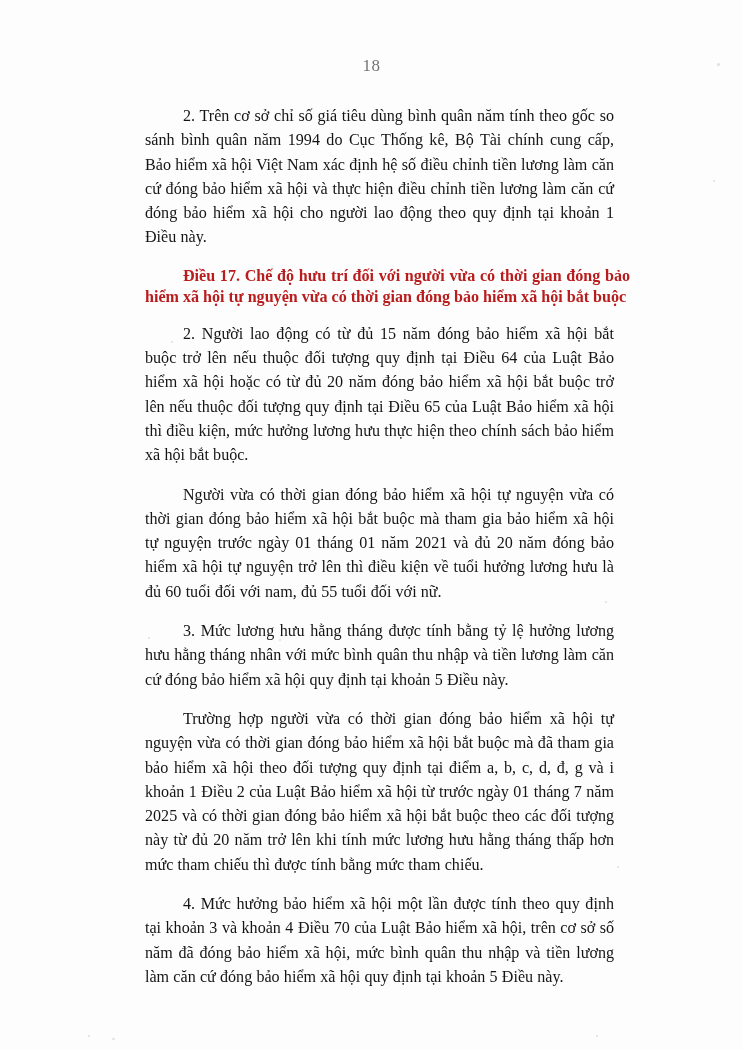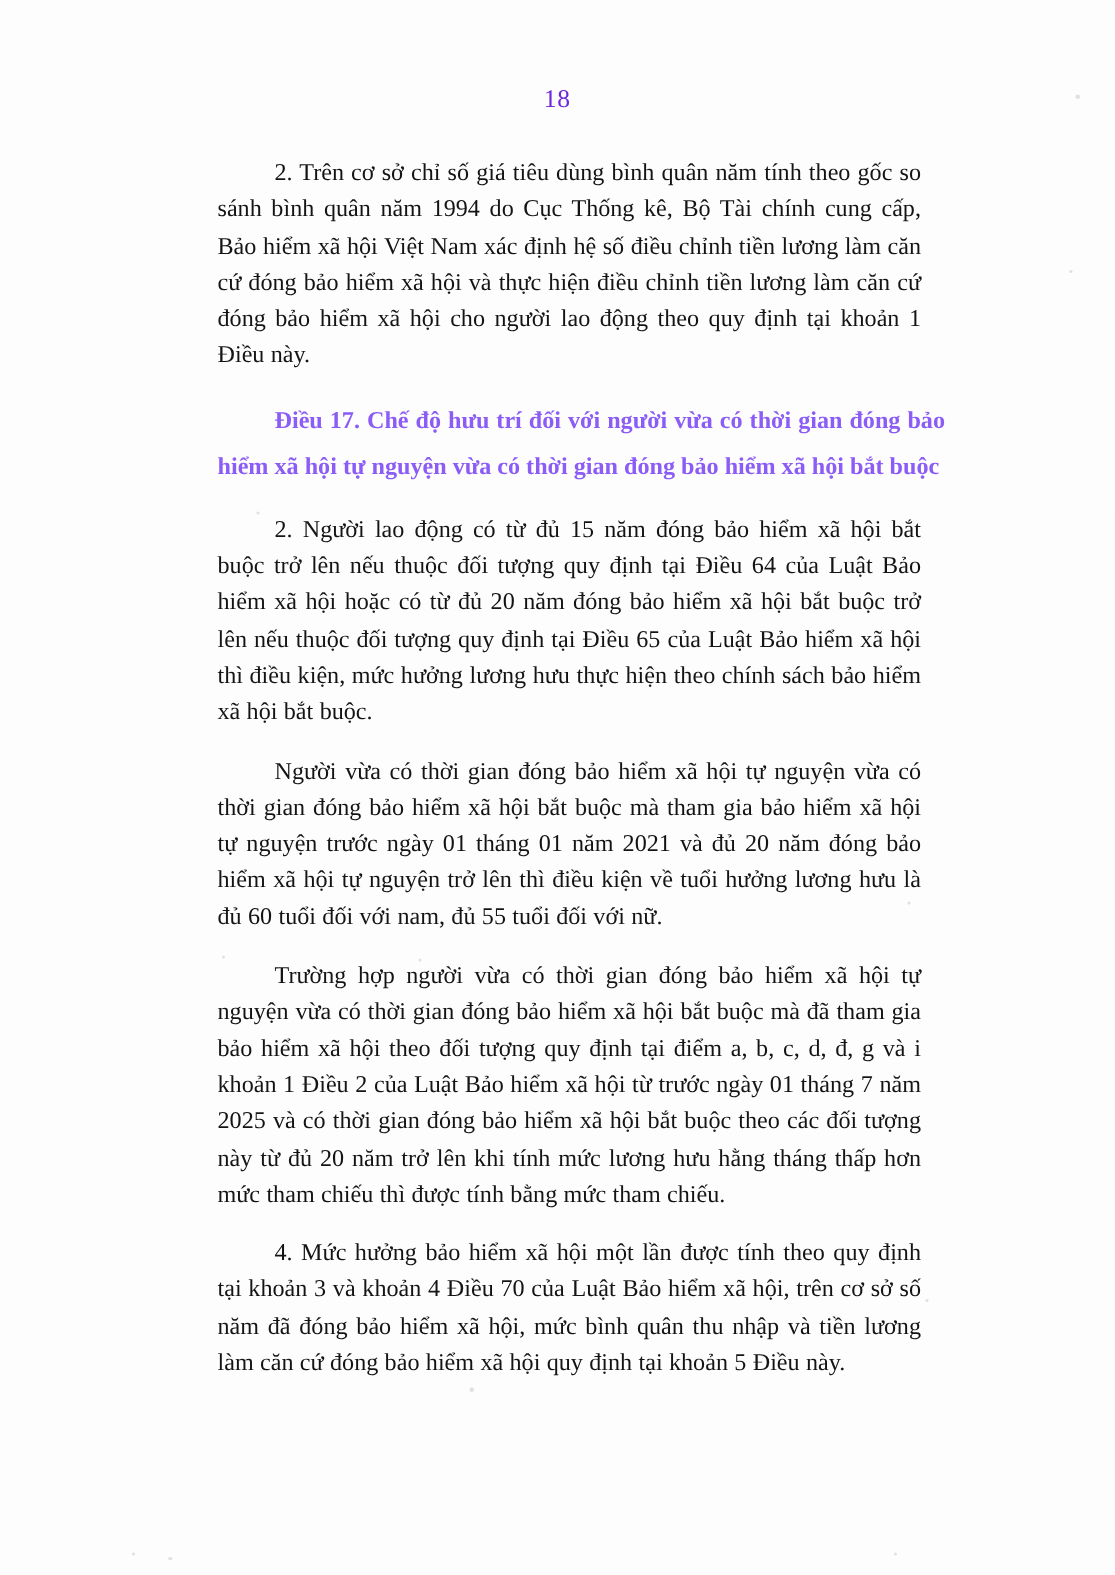--- a/index.html
+++ b/index.html
@@ -32,21 +32,21 @@
   }
 
   .page-number {
     position: absolute;
     top: 56px;
     left: 0;
     right: 0;
     text-align: center;
     font-size: 17px;
     letter-spacing: .5px;
-    color: #6d28d9;
+    color: #737373;
   }
 
   .text-column {
     position: absolute;
     left: 145px;
     top: 104px;
     width: 485px;
   }
 
   p.para {
@@ -55,25 +55,25 @@
     line-height: 24.3px;
     text-align: justify;
     text-indent: 38px;
     color: #141414;
     word-spacing: .2px;
   }
 
   p.heading {
     margin: 0 0 15px 0;
     font-size: 16.1px;
-    line-height: 31px;
+    line-height: 21px;
     text-align: justify;
     text-indent: 38px;
     font-weight: bold;
-    color: #8b5cf6;
+    color: #b91c1c;
   }
 
   p.para:last-child { margin-bottom: 0; }
 </style>
 </head>
 <body>
 
 <div class="page">
 
   <div class="speck" style="left:717px;top:63px;width:3px;height:3px;"></div>
@@ -94,19 +94,20 @@
 
     <p class="para">2. Trên cơ sở chỉ số giá tiêu dùng bình quân năm tính theo gốc so sánh bình quân năm 1994 do Cục Thống kê, Bộ Tài chính cung cấp, Bảo hiểm xã hội Việt Nam xác định hệ số điều chỉnh tiền lương làm căn cứ đóng bảo hiểm xã hội và thực hiện điều chỉnh tiền lương làm căn cứ đóng bảo hiểm xã hội cho người lao động theo quy định tại khoản 1 Điều này.</p>
 
     <p class="heading">Điều 17. Chế độ hưu trí đối với người vừa có thời gian đóng bảo hiểm xã hội tự nguyện vừa có thời gian đóng bảo hiểm xã hội bắt buộc</p>
 
 
     <p class="para">2. Người lao động có từ đủ 15 năm đóng bảo hiểm xã hội bắt buộc trở lên nếu thuộc đối tượng quy định tại Điều 64 của Luật Bảo hiểm xã hội hoặc có từ đủ 20 năm đóng bảo hiểm xã hội bắt buộc trở lên nếu thuộc đối tượng quy định tại Điều 65 của Luật Bảo hiểm xã hội thì điều kiện, mức hưởng lương hưu thực hiện theo chính sách bảo hiểm xã hội bắt buộc.</p>
 
     <p class="para">Người vừa có thời gian đóng bảo hiểm xã hội tự nguyện vừa có thời gian đóng bảo hiểm xã hội bắt buộc mà tham gia bảo hiểm xã hội tự nguyện trước ngày 01 tháng 01 năm 2021 và đủ 20 năm đóng bảo hiểm xã hội tự nguyện trở lên thì điều kiện về tuổi hưởng lương hưu là đủ 60 tuổi đối với nam, đủ 55 tuổi đối với nữ.</p>
 
+    <p class="para">3. Mức lương hưu hằng tháng được tính bằng tỷ lệ hưởng lương hưu hằng tháng nhân với mức bình quân thu nhập và tiền lương làm căn cứ đóng bảo hiểm xã hội quy định tại khoản 5 Điều này.</p>
 
     <p class="para">Trường hợp người vừa có thời gian đóng bảo hiểm xã hội tự nguyện vừa có thời gian đóng bảo hiểm xã hội bắt buộc mà đã tham gia bảo hiểm xã hội theo đối tượng quy định tại điểm a, b, c, d, đ, g và i khoản 1 Điều 2 của Luật Bảo hiểm xã hội từ trước ngày 01 tháng 7 năm 2025 và có thời gian đóng bảo hiểm xã hội bắt buộc theo các đối tượng này từ đủ 20 năm trở lên khi tính mức lương hưu hằng tháng thấp hơn mức tham chiếu thì được tính bằng mức tham chiếu.</p>
 
     <p class="para">4. Mức hưởng bảo hiểm xã hội một lần được tính theo quy định tại khoản 3 và khoản 4 Điều 70 của Luật Bảo hiểm xã hội, trên cơ sở số năm đã đóng bảo hiểm xã hội, mức bình quân thu nhập và tiền lương làm căn cứ đóng bảo hiểm xã hội quy định tại khoản 5 Điều này.</p>
 
   </div>
 </div>
 
 </body></html>

